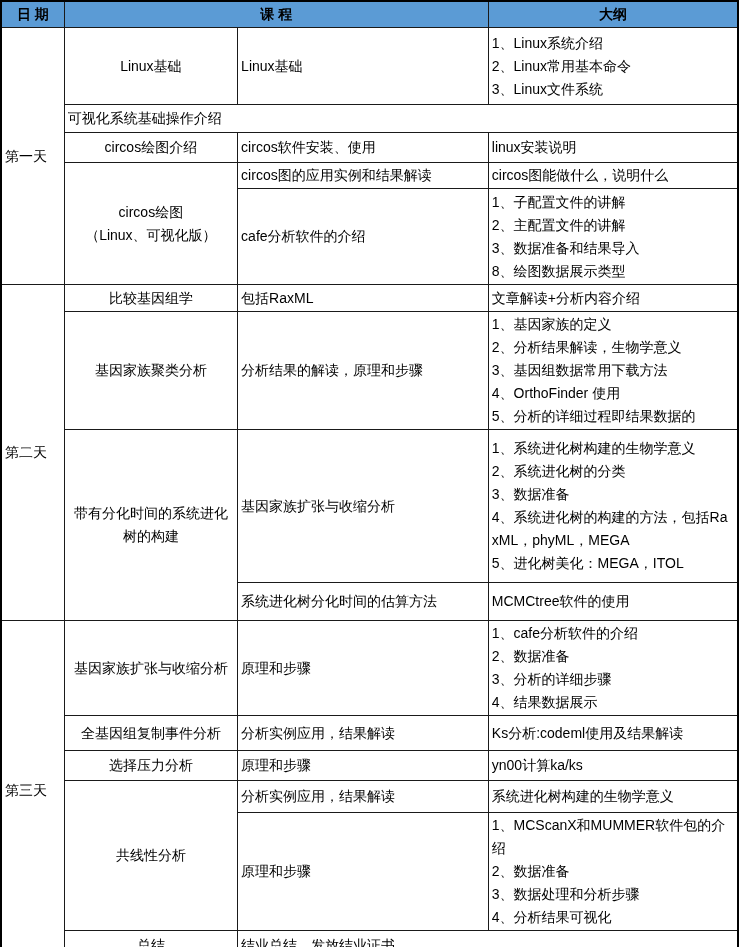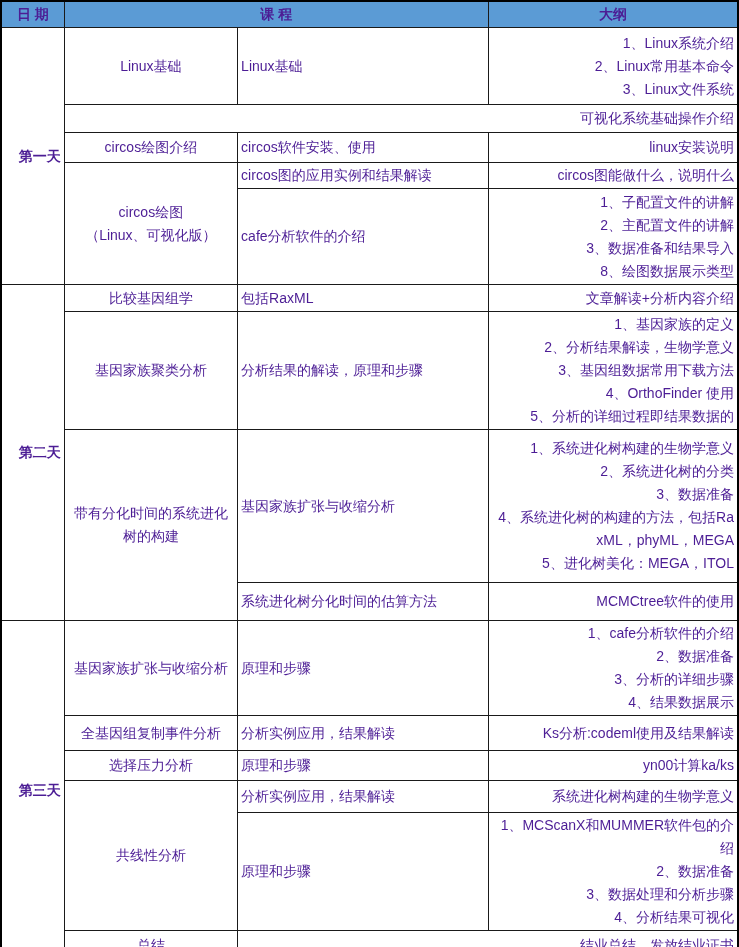--- a/index.html
+++ b/index.html
@@ -11,56 +11,56 @@
   table.schedule {
     width: 739px;
     border-collapse: collapse;
     table-layout: fixed;
     border: 2px solid #000000;
   }
   table.schedule td, table.schedule th {
     border: 1px solid #1a1a1a;
     vertical-align: middle;
     font-size: 14px;
-    color: #4c1d95;
+    color: #000000;
     line-height: 23px;
     padding: 1px 3px;
     overflow: hidden;
     word-break: break-all;
   }
   th.hdr {
     background: #5B9BD5;
     color: #000000;
     font-weight: bold;
     font-size: 15px;
     text-align: center;
     height: 19px;
     line-height: 19px;
     padding: 1px 0;
   }
   td.day {
-    font-weight: bold;
+    font-weight: normal;
     font-size: 15px;
-    text-align: right;
+    text-align: left;
   }
   td.course {
     text-align: center;
     white-space: pre-line;
   }
   td.detail {
     text-align: left;
     padding-left: 5px;
   }
   td.outline {
-    text-align: right;
+    text-align: left;
     padding-left: 5px;
     white-space: pre-line;
   }
   td.merged {
-    text-align: right;
+    text-align: left;
     margin-left: 18px;
   }
 </style>
 </head>
 <body>
 
 <table class="schedule">
   <colgroup>
     <col style="width:63px">
     <col style="width:173px">

